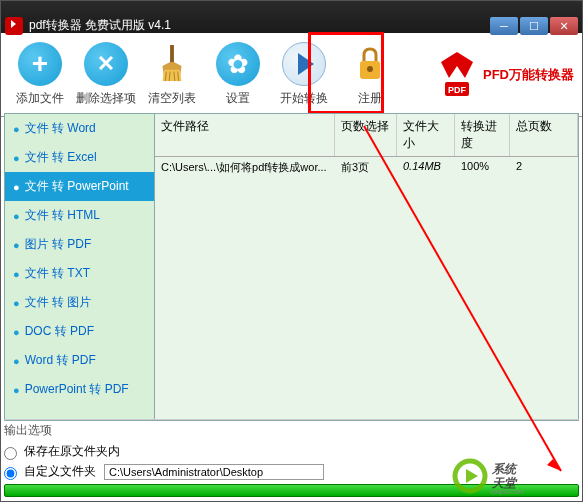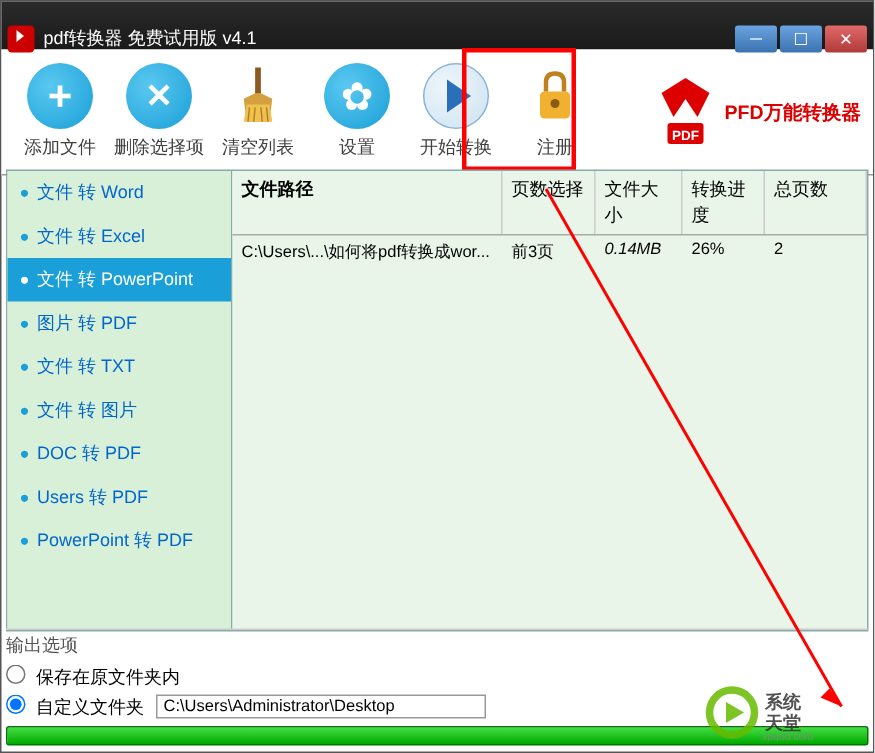--- a/index.html
+++ b/index.html
@@ -43,43 +43,43 @@
 .content { position: absolute; top: 112px; left: 3px; right: 3px; bottom: 80px; display: flex; border: 1px solid #8aa; }
 .sidebar { width: 150px; background: #d8f0d8; border-right: 1px solid #8aa; }
 .sideitem { padding: 6px 8px; font-size: 12px; color: #0066cc; cursor: pointer; display: flex; align-items: center; text-align: center; }
 .sideitem::before { content: "●"; color: #1a9fd8; margin-right: 5px; font-size: 11px; }
 .sideitem.active { background: #1a9fd8; color: #fff; }
 .sideitem.active::before { color: #fff; }
 
 .filearea { flex: 1; background: #e8f5e8; display: flex; flex-direction: column; }
 .filehead { display: flex; background: #e8f5e8; font-size: 12px; border-bottom: 1px solid #aaa; }
 .filehead > div { padding: 4px 6px; border-right: 1px solid #ccc; }
-.fh-path { width: 180px; font-weight: bold; }
+.fh-path { width: 180px; }
 .fh-pages { width: 62px; }
 .fh-size { width: 58px; }
 .fh-prog { width: 55px; }
 .fh-total { flex: 1; }
 .filerow { display: flex; font-size: 11px; }
 .filerow > div { padding: 3px 6px; }
 .fr-path { width: 180px; overflow: hidden; white-space: nowrap; }
 .fr-pages { width: 62px; }
 .fr-size { width: 58px; font-style: italic; }
 .fr-prog { width: 55px; }
 .fr-total { flex: 1; }
 
 .output { position: absolute; bottom: 12px; left: 3px; right: 3px; height: 70px; font-size: 12px; }
 .output-title { color: #555; margin-bottom: 4px; border-top: 1px solid #ccc; padding-top: 2px; }
-.radio-row { display: flex; align-items: flex-start; margin: 3px 0; gap: 4px; }
+.radio-row { display: flex; align-items: flex-end; margin: 3px 0; gap: 4px; }
 .radio-row input { margin-right: 3px; }
 .pathbox { border: 1px solid #999; padding: 1px 4px; background: #fff; font-size: 11px; margin-left: 4px; width: 220px; display: inline-block; }
 .progbar { height: 13px; border: 1px solid #070; background: linear-gradient(#4d4, #0a0); border-radius: 2px; margin-top: 4px; }
 
 .arrow-line { position: absolute; pointer-events: none; z-index: 50; }
 
-.watermark { position: absolute; right: 2px; bottom: 2px; opacity: 0.85; }
+.watermark { position: absolute; right: 20px; bottom: 2px; opacity: 0.85; font-style: italic; }
 .watermark svg { width: 110px; height: 38px; }
 </style>
 </head>
 <body>
 
 <div class="window">
   <div class="titlebar">
     <div class="app-icon"></div>
     <div class="title-text">pdf转换器 免费试用版 v4.1</div>
     <div class="winbtns">
@@ -142,41 +142,42 @@
     </div>
   </div>
 
   <div class="highlight" style="top:31px; left:307px; width:76px; height:82px;"></div>
 
   <div class="content">
     <div class="sidebar" id="sidebar">
         <div class="sideitem">文件 转 Word</div>
         <div class="sideitem">文件 转 Excel</div>
         <div class="sideitem active">文件 转 PowerPoint</div>
+        <div class="sideitem">文件 转 HTML</div>
         <div class="sideitem">图片 转 PDF</div>
         <div class="sideitem">文件 转 TXT</div>
         <div class="sideitem">文件 转 图片</div>
         <div class="sideitem">DOC 转 PDF</div>
-        <div class="sideitem">Users 转 PDF</div>
+        <div class="sideitem">Word 转 PDF</div>
         <div class="sideitem">PowerPoint 转 PDF</div>
       </div>
     <div class="filearea">
       <div class="filehead">
         <div class="fh-path">文件路径</div>
         <div class="fh-pages">页数选择</div>
         <div class="fh-size">文件大小</div>
         <div class="fh-prog">转换进度</div>
         <div class="fh-total">总页数</div>
       </div>
       <div id="filerows">
           <div class="filerow">
             <div class="fr-path">C:\Users\...\如何将pdf转换成wor...</div>
             <div class="fr-pages">前3页</div>
             <div class="fr-size">0.14MB</div>
-            <div class="fr-prog">26%</div>
+            <div class="fr-prog">100%</div>
             <div class="fr-total">2</div>
           </div>
         </div>
     </div>
   </div>
 
   <svg class="arrow-line" style="top:0;left:0;width:583px;height:502px;">
     <line x1="363" y1="125" x2="560" y2="470" stroke="#f00" stroke-width="2"></line>
     <polygon points="560,470 552,458 546,464" fill="#f00"></polygon>
   </svg>

